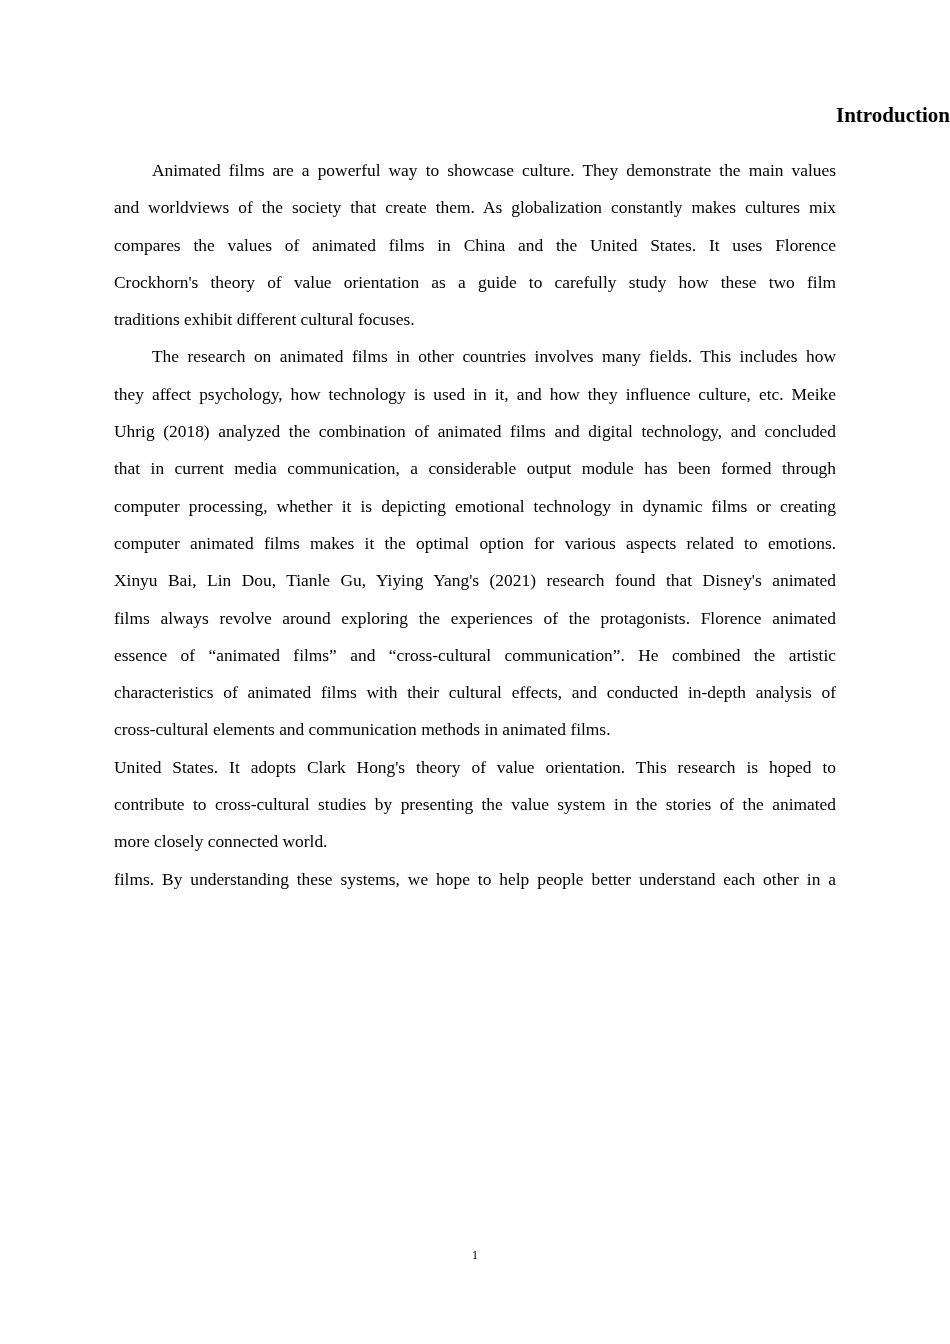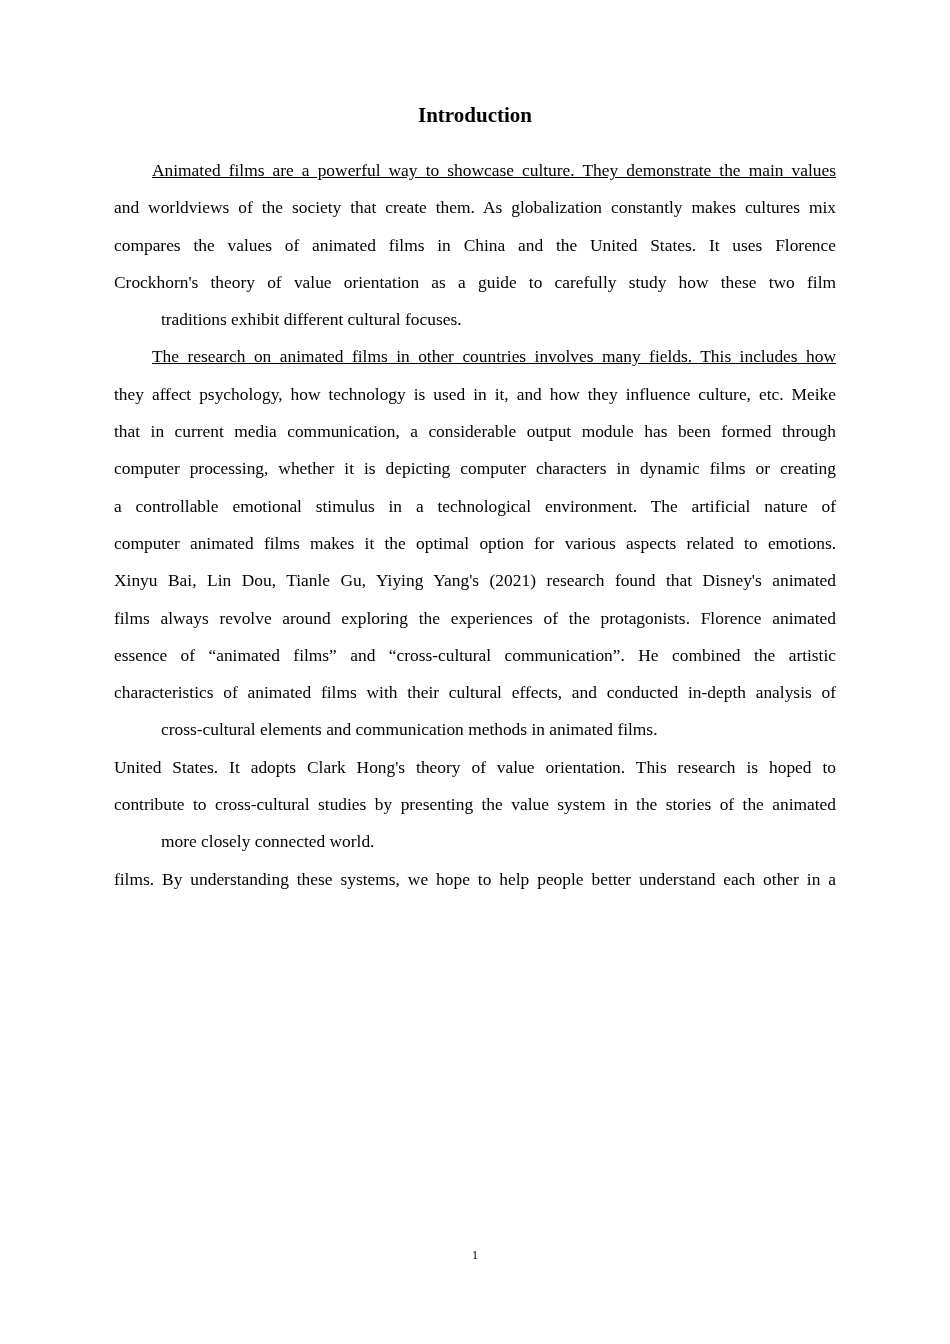--- a/index.html
+++ b/index.html
@@ -1,32 +1,32 @@
 <!DOCTYPE html>
 <html><head>
 <meta charset="utf-8">
 <style>
   html, body { margin: 0; padding: 0; background: #ffffff; }
   body { width: 950px; height: 1344px; position: relative; overflow: hidden; }
   .page { position: absolute; left: 0; top: 0; width: 950px; height: 1344px; background: #fff; }
   .title {
-    position: absolute; left: 0; top: 101px; width: 950px; text-align: center;
+    position: absolute; left: 0; top: 101px; width: 950px; text-align: right;
     font-family: "Liberation Serif", serif; font-weight: bold; font-size: 21px; color: #000;
     line-height: 28px;
   }
   .body-text {
     position: absolute; left: 114px; top: 152px; width: 722px;
     font-family: "Liberation Serif", serif; font-size: 17.4px; color: #000;
   }
   .line {
     display: block; height: 37.3px; line-height: 37.3px; white-space: nowrap;
     text-align: justify; text-align-last: justify;
   }
-  .line.indent { padding-left: 38px; text-decoration: underline; }
-  .line.last { text-align-last: left; margin-left: 47px; }
+  .line.indent { padding-left: 38px; }
+  .line.last { text-align-last: left; }
   .page-number {
     position: absolute; left: 0; top: 1248px; width: 950px; text-align: center;
     font-family: "Liberation Serif", serif; font-size: 12px; color: #000;
   }
 </style>
 </head>
 <body>
 
 <div class="page">
   <div class="title">Introduction</div>
@@ -37,23 +37,23 @@
       <span class="line indent">Animated films are a powerful way to showcase culture. They demonstrate the main values</span>
       <span class="line">and worldviews of the society that create them. As globalization constantly makes cultures mix</span>
       <span class="line">compares the values of animated films in China and the United States. It uses Florence</span>
       <span class="line">Crockhorn's theory of value orientation as a guide to carefully study how these two film</span>
       <span class="line last">traditions exhibit different cultural focuses.</span>
     </div>
 
     <div>
       <span class="line indent">The research on animated films in other countries involves many fields. This includes how</span>
       <span class="line">they affect psychology, how technology is used in it, and how they influence culture, etc. Meike</span>
+      <span class="line">Uhrig (2018) analyzed the combination of animated films and digital technology, and concluded</span>
       <span class="line">that in current media communication, a considerable output module has been formed through</span>
-      <span class="line">computer processing, whether it is depicting computer characters in dynamic films or creating</span>
-      <span class="line">a controllable emotional stimulus in a technological environment. The artificial nature of</span>
+      <span class="line">computer processing, whether it is depicting emotional technology in dynamic films or creating</span>
       <span class="line">computer animated films makes it the optimal option for various aspects related to emotions.</span>
       <span class="line">Xinyu Bai, Lin Dou, Tianle Gu, Yiying Yang's (2021) research found that Disney's animated</span>
       <span class="line">films always revolve around exploring the experiences of the protagonists. Florence animated</span>
       <span class="line">essence of “animated films” and “cross-cultural communication”. He combined the artistic</span>
       <span class="line">characteristics of animated films with their cultural effects, and conducted in-depth analysis of</span>
       <span class="line last">cross-cultural elements and communication methods in animated films.</span>
     </div>
 
     <div>
       <span class="line">United States. It adopts Clark Hong's theory of value orientation. This research is hoped to</span>

